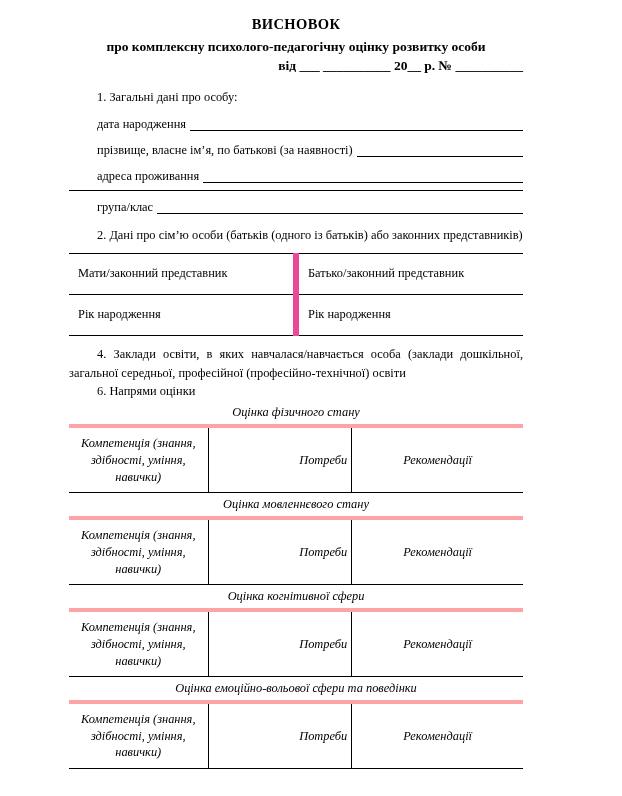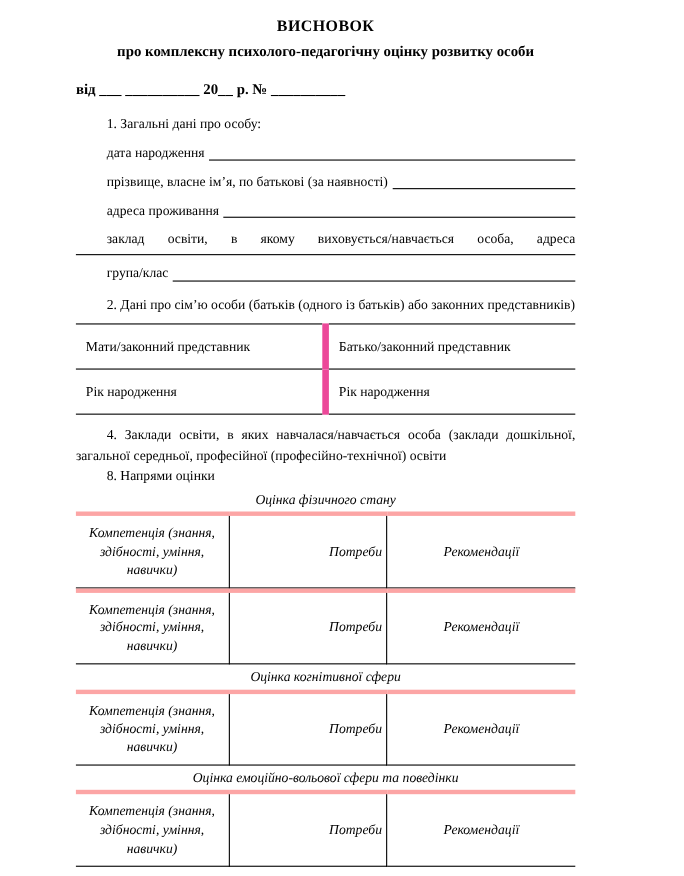--- a/index.html
+++ b/index.html
@@ -32,24 +32,24 @@
     margin: 0;
   }
   .doc-subtitle {
     text-align: center;
     font-weight: bold;
     font-size: 13.5px;
     line-height: 1.45;
     margin: 1px 0 0 0;
   }
   .doc-dateline {
-    text-align: left;
+    text-align: right;
     font-weight: bold;
     font-size: 13.5px;
-    margin: 17px 0 0 0;
+    margin: 2px 0 0 0;
     white-space: pre;
   }
 
   
   .body-block {
     font-size: 12.4px;
     line-height: 1.55;
   }
   .para-indent {
     margin: 14px 0 0 0;
@@ -174,21 +174,20 @@
     <div class="field-line">
       <span class="field-label">прізвище, власне ім’я, по батькові (за наявності)</span>
       <span class="field-rule"></span>
     </div>
 
     <div class="field-line">
       <span class="field-label">адреса проживання</span>
       <span class="field-rule"></span>
     </div>
 
-    <div class="justified-para">заклад освіти, в якому виховується/навчається особа, адреса</div>
     <div class="full-rule"></div>
 
     <div class="field-line">
       <span class="field-label">група/клас</span>
       <span class="field-rule"></span>
     </div>
 
     <div class="para-plain">2. Дані про сім’ю особи (батьків (одного із батьків) або законних представників)</div>
 
     <table class="family-table">
@@ -198,36 +197,37 @@
           <td class="col-right">Батько/законний представник</td>
         </tr>
         <tr>
           <td class="col-left">Рік народження</td>
           <td class="col-right">Рік народження</td>
         </tr>
       </tbody>
     </table>
 
     <div class="para-plain">4. Заклади освіти, в яких навчалася/навчається особа (заклади дошкільної, загальної середньої, професійної (професійно-технічної) освіти</div>
-    <div class="para-tight">8. Напрями оцінки</div>
+    <div class="para-tight">6. Напрями оцінки</div>
 
     <div class="assess-group">
       <div class="section-heading">Оцінка фізичного стану</div>
       <table class="assess-table">
         <tbody>
           <tr>
             <td class="c1">Компетенція (знання, здібності, уміння, навички)</td>
             <td class="c2">Потреби</td>
             <td class="c3">Рекомендації</td>
           </tr>
         </tbody>
       </table>
     </div>
 
     <div class="assess-group">
+      <div class="section-heading">Оцінка мовленнєвого стану</div>
       <table class="assess-table">
         <tbody>
           <tr>
             <td class="c1">Компетенція (знання, здібності, уміння, навички)</td>
             <td class="c2">Потреби</td>
             <td class="c3">Рекомендації</td>
           </tr>
         </tbody>
       </table>
     </div>

